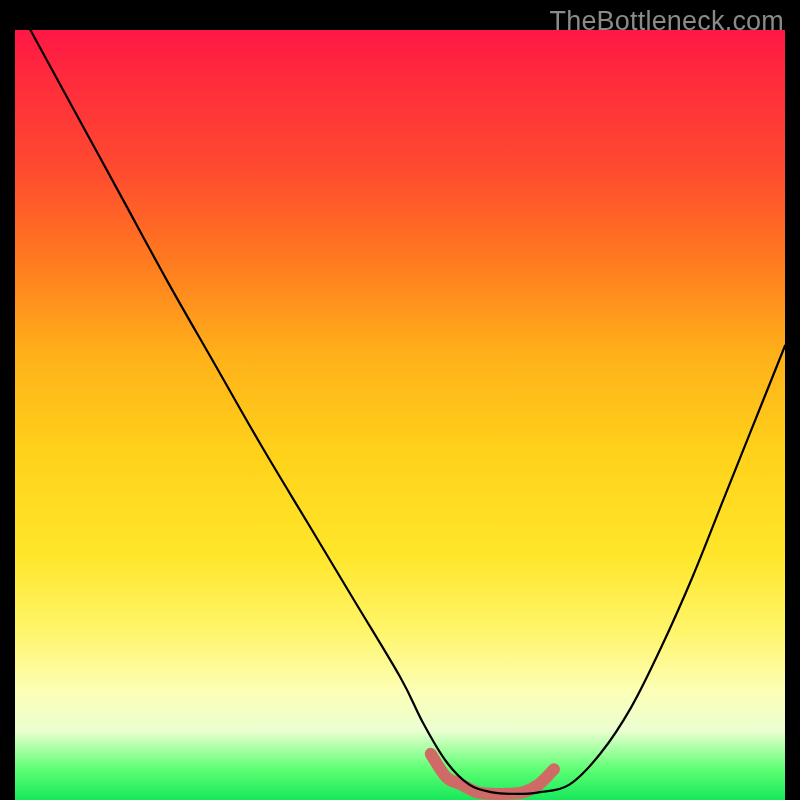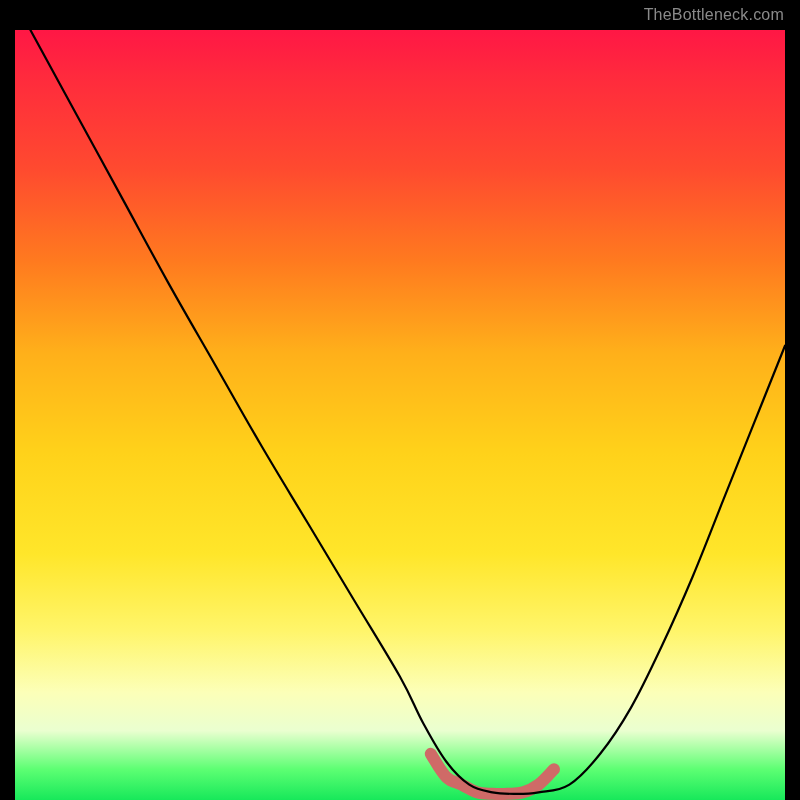--- a/index.html
+++ b/index.html
@@ -53,21 +53,21 @@
     top: 0;
     width: 770px;
     height: 770px;
   }
 
   .attribution {
     position: absolute;
     top: 6px;
     right: 16px;
     color: #8a8a8a;
-    font-size: 16px;
+    font-size: 27px;
     font-weight: 400;
     letter-spacing: 0.2px;
   }
 
   
   .curve-main {
     fill: none;
     stroke: #000;
     stroke-width: 2.2;
     stroke-linecap: round;

